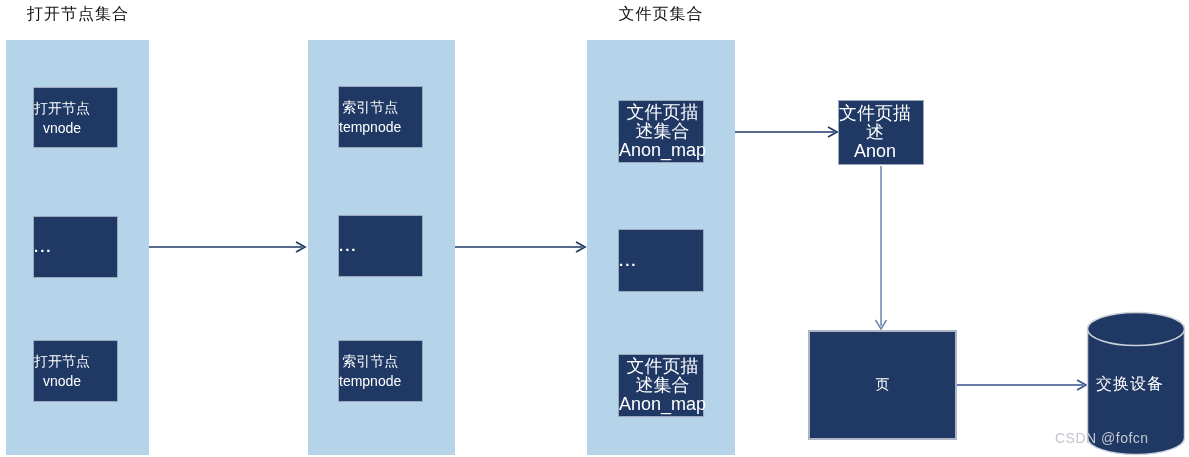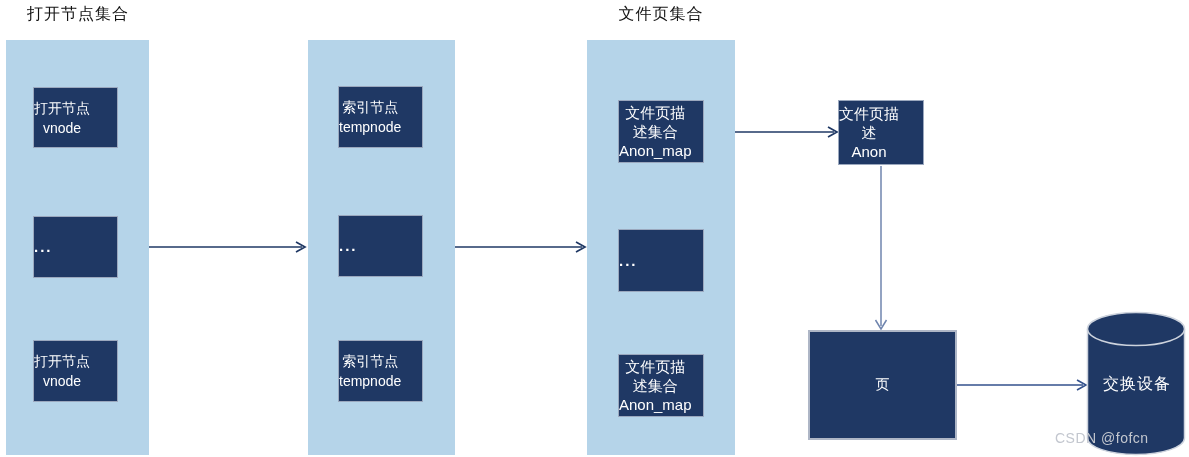--- a/index.html
+++ b/index.html
@@ -11,32 +11,32 @@
   .col-header{
     position:absolute;width:190px;text-align:center;color:#111;
     font-size:16px;font-weight:500;letter-spacing:1px;
   }
   .column{position:absolute;background:#b5d4e9;}
   .node{
     position:absolute;background:#1f3864;border:1.5px solid #9ba8be;
     display:flex;align-items:center;text-align:center;
     color:#fff;box-sizing:border-box;
   }
-  .node .txt{white-space:pre-line;font-size:15px;line-height:19px;}
+  .node .txt{white-space:pre-line;font-size:18px;line-height:19px;}
   .node .txt.two{font-size:14px;line-height:20px;}
   .node .dots{font-weight:bold;font-size:15px;letter-spacing:2px;line-height:10px;}
   .bignode{
     position:absolute;background:#1f3864;border:2px solid #aeb6c6;
     display:flex;align-items:center;justify-content:center;
     color:#fff;box-sizing:border-box;font-size:14px;
   }
   .cyl{position:absolute;}
   .cyl-label{
     position:absolute;color:#fff;font-size:16px;letter-spacing:1px;
-    text-align:center;font-weight:500;
+    font-weight:500;
   }
   .watermark{
     position:absolute;color:#c3c7cf;font-size:14px;z-index:5;
     letter-spacing:0.5px;
   }
 </style>
 </head>
 <body>
 
 <div class="canvas">

